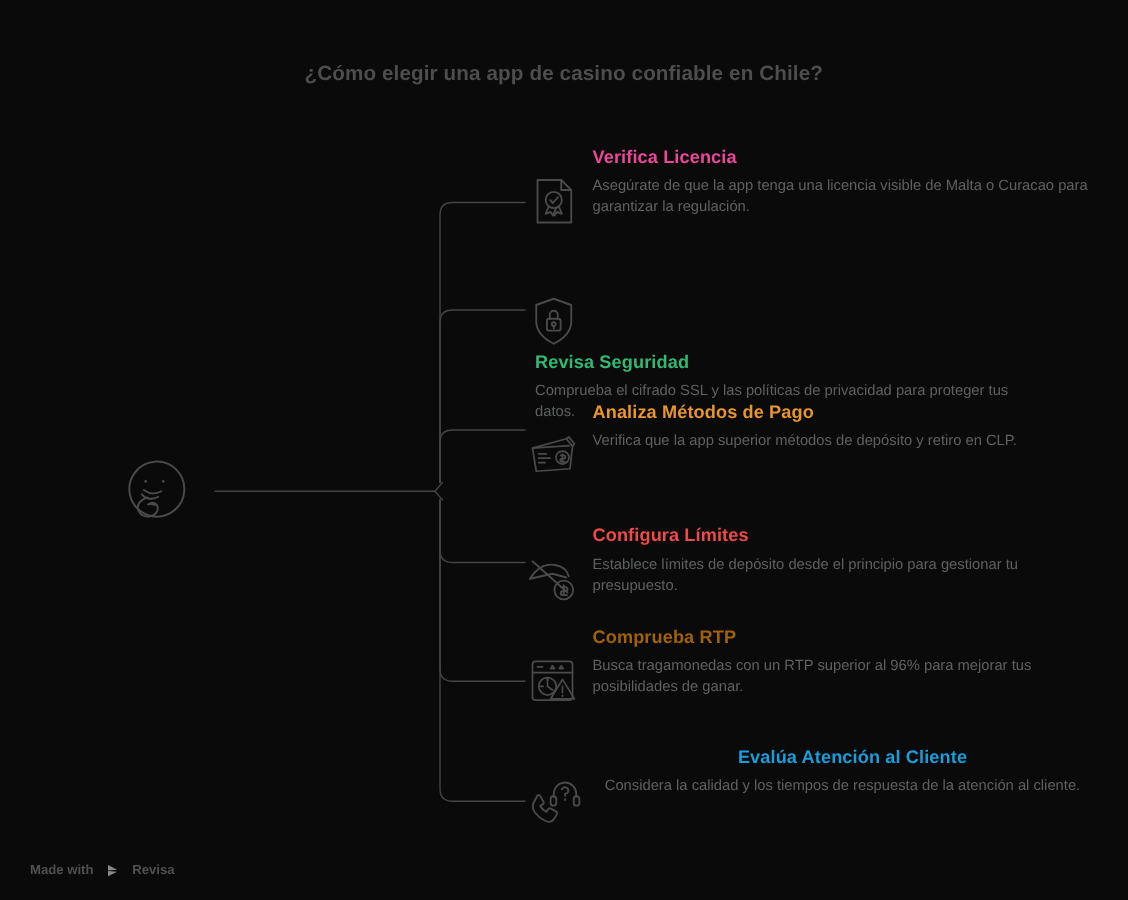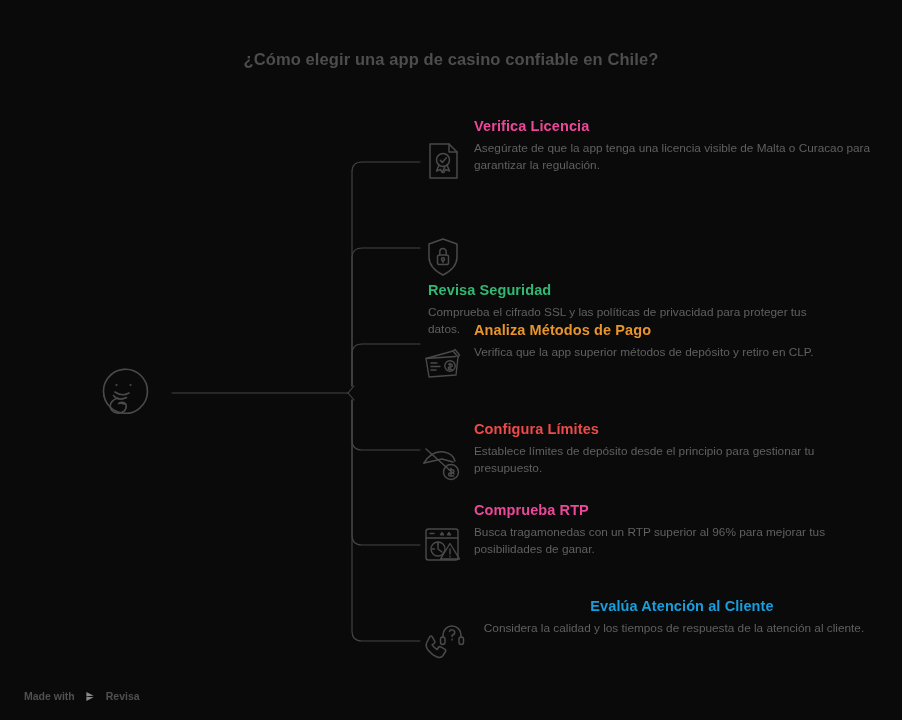--- a/index.html
+++ b/index.html
@@ -195,21 +195,21 @@
         <path d="M20.5 12.8 l1.5 -2.3 l1.5 2.3 Z"></path>
         <path d="M27.5 12.8 l1.5 -2.3 l1.5 2.3 Z"></path>
         <circle cx="18" cy="27" r="7"></circle>
         <path d="M18 27 L18 21.5 M18 27 L22 30"></path>
         <path d="M14.5 27 h-2.5 M18 22.3 v-2"></path>
         <path d="M30 21.5 L39.5 37 H20.5 Z"></path>
         <path d="M30 27 v5 M30 34.3 v.6"></path>
       </svg>
     </div>
     <div class="branch-text">
-      <div class="branch-heading" style="color:#ec4899">Comprueba RTP</div>
+      <div class="branch-heading" style="color:#a16207">Comprueba RTP</div>
       <div class="branch-desc">Busca tragamonedas con un RTP superior al 96% para mejorar tus posibilidades de ganar.</div>
     </div>
   </div>
 
   <div class="branch" style="top:596px;text-align:center;">
     <div class="branch-icon">
       <svg viewBox="0 0 46 46" fill="none" stroke="#4a4a4a" stroke-width="1.5" stroke-linecap="round" stroke-linejoin="round">
         <path d="M7 24 q-2 4 1 8 q4 5 9 7 q4 1.5 6 -1.5 l2.5 -4 q.8 -1.5 -.8 -2.4 l-4 -2.2 q-1.4 -.8 -2.3 .6 l-1.3 2 q-3 -1.6 -5 -4.6 l2 -1.4 q1.4 -1 .6 -2.4 l-2.3 -4 q-.9 -1.6 -2.4 -.8 Z"></path>
         <path d="M23 19.5 v-2.5 a9 9 0 0 1 18 0 v2.5"></path>
         <rect x="20.5" y="19" width="4.5" height="7.5" rx="2.2"></rect>

